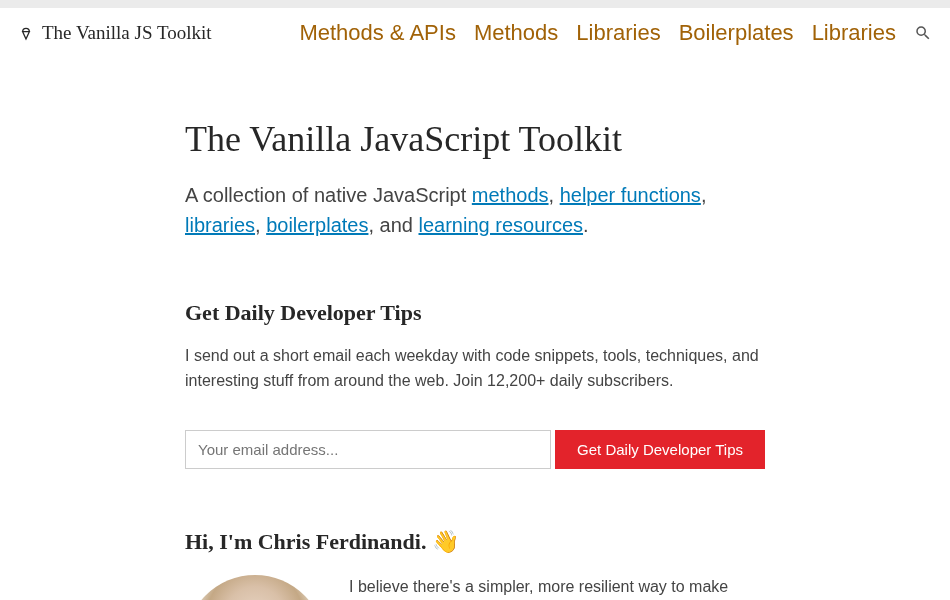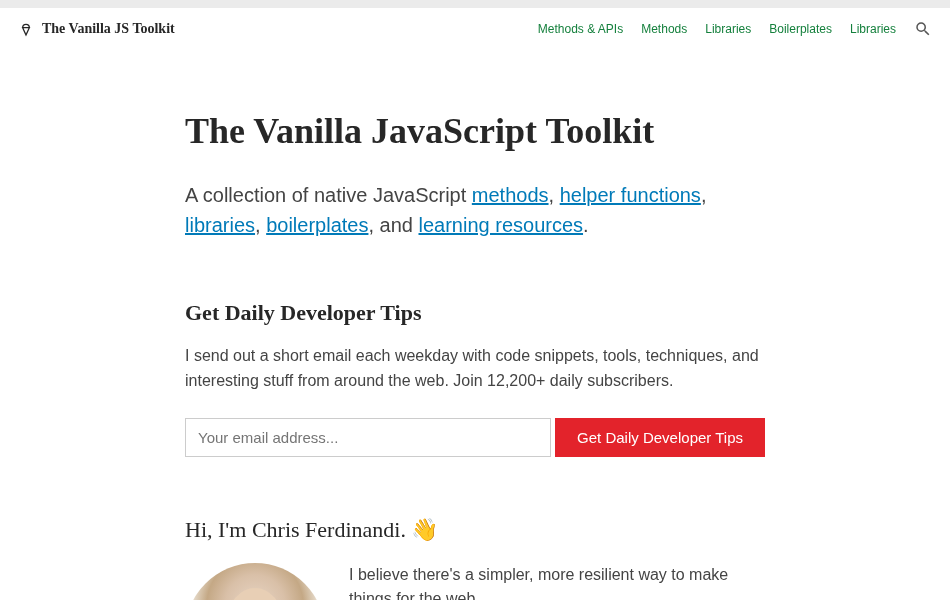--- a/index.html
+++ b/index.html
@@ -18,59 +18,59 @@
     .header {
       display: flex;
       align-items: center;
       justify-content: space-between;
       padding: 12px 18px;
     }
     .logo {
       display: flex;
       align-items: center;
       gap: 8px;
-      font-weight: bold;
-      font-size: 14px;
+      font-weight: normal;
+      font-size: 19px;
       color: #272727;
     }
     .logo-icon {
       width: 16px;
       height: 16px;
       display: flex;
       align-items: center;
       justify-content: center;
     }
     .nav {
       display: flex;
       align-items: center;
       gap: 18px;
       font-family: -apple-system, BlinkMacSystemFont, 'Segoe UI', Helvetica, Arial, sans-serif;
     }
     .nav-link {
-      color: #15803d;
+      color: #a16207;
       text-decoration: none;
-      font-size: 12px;
+      font-size: 22px;
       cursor: pointer;
     }
     .search-icon {
       width: 18px;
       height: 18px;
       cursor: pointer;
       color: #555;
     }
     .content {
       max-width: 600px;
       margin: 0 auto;
       padding: 60px 10px 0;
     }
     .page-title {
       font-size: 36px;
-      font-weight: bold;
-      color: #272727;
-      margin-bottom: 28px;
+      font-weight: normal;
+      color: #272727;
+      margin-bottom: 20px;
     }
     .intro {
       font-size: 20px;
       color: #444;
       line-height: 1.5;
       margin-bottom: 60px;
       font-family: -apple-system, BlinkMacSystemFont, 'Segoe UI', Helvetica, Arial, sans-serif;
     }
     .intro a {
       color: #007ab8;
@@ -80,21 +80,21 @@
     .section-title {
       font-size: 22px;
       font-weight: bold;
       color: #272727;
       margin-bottom: 18px;
     }
     .section-text {
       font-size: 16px;
       color: #444;
       line-height: 1.55;
-      margin-bottom: 24px;
+      margin-bottom: 36px;
       font-family: -apple-system, BlinkMacSystemFont, 'Segoe UI', Helvetica, Arial, sans-serif;
     }
     .signup-form {
       display: flex;
       gap: 4px;
       margin-bottom: 60px;
     }
     .email-input {
       flex: 1;
       padding: 10px 12px;
@@ -107,21 +107,21 @@
       background: #e3232b;
       color: #fff;
       border: none;
       padding: 10px 22px;
       font-size: 15px;
       cursor: pointer;
       font-family: -apple-system, BlinkMacSystemFont, 'Segoe UI', Helvetica, Arial, sans-serif;
     }
     .bio-title {
       font-size: 22px;
-      font-weight: normal;
+      font-weight: bold;
       color: #272727;
       margin-bottom: 20px;
       margin-top: 16px;
     }
     .wave {
       display: inline-block;
     }
     .bio-section {
       display: flex;
       gap: 24px;

